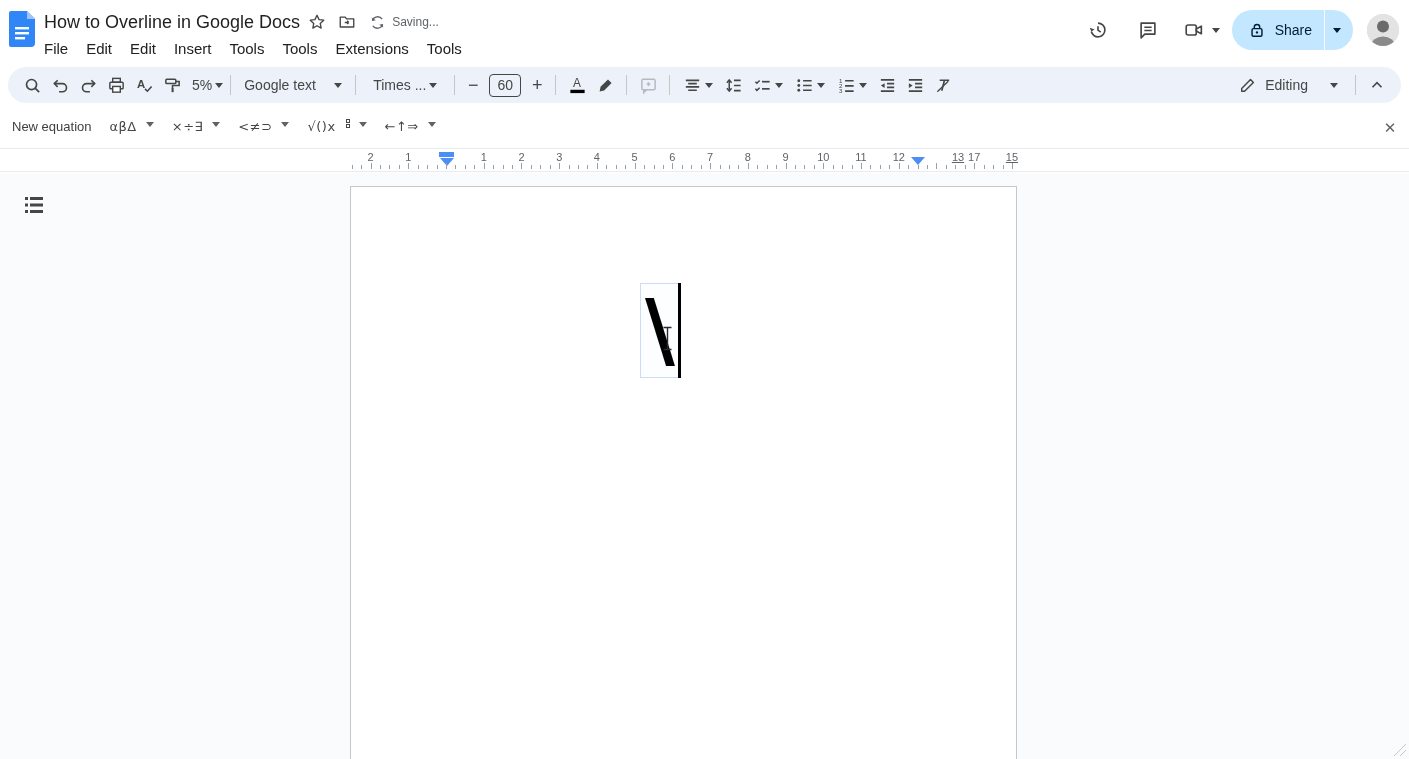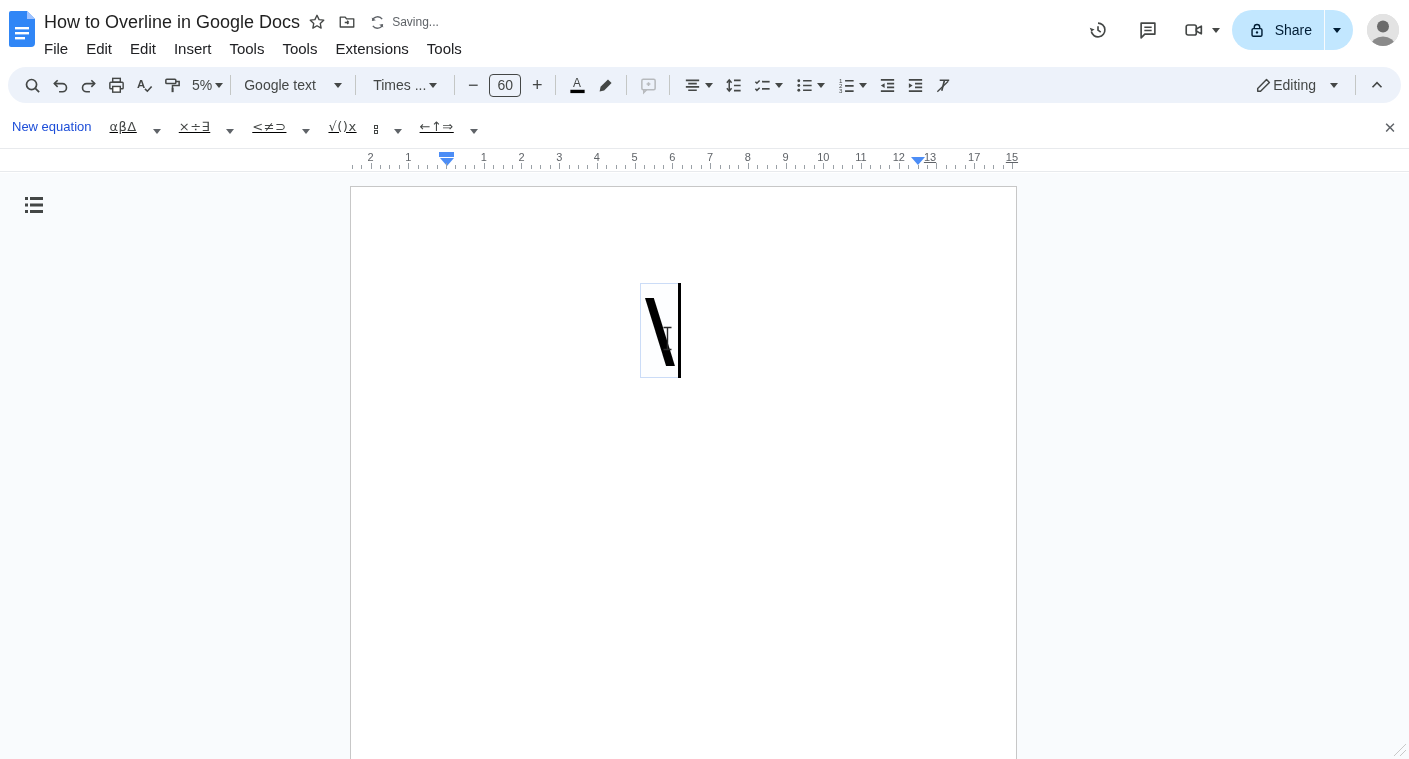--- a/index.html
+++ b/index.html
@@ -37,28 +37,28 @@
   #toolbar { position:absolute; left:8px; top:67px; width:1393px; height:36px; background:#edf2fa;
     border-radius:18px; display:flex; align-items:center; padding:0 10px; }
   .tb-btn { height:26px; min-width:28px; display:flex; align-items:center; justify-content:center;
     border-radius:4px; cursor:pointer; color:#444746; gap:3px; }
   .tb-divider { width:1px; height:20px; background:#c4c7c5; margin:0 7px; }
   .tb-label { font-size:14px; color:#444746; white-space:nowrap; }
   #font-size-input { width:32px; height:23px; border:1.5px solid #444746; border-radius:4px;
     background:transparent; text-align:center; font-size:14px; color:#444746; margin:8px 5px;
     font-family:"Liberation Sans",sans-serif; }
   .pm { font-size:18px; color:#444746; line-height:1; }
-  #mode-btn { display:flex; align-items:center; gap:0; padding:0 10px; height:28px; border-radius:4px; cursor:pointer; }
+  #mode-btn { display:flex; align-items:center; gap:8px; padding:0 10px; height:28px; border-radius:4px; cursor:pointer; }
   #tb-spacer { flex:1; }
 
   
   #equation-bar { position:absolute; left:0; top:105px; width:1409px; height:44px; background:#fff;
     display:flex; align-items:center; border-bottom:1px solid #e8eaed; }
-  #new-equation { margin-left:12px; font-size:13px; color:#1d4ed8; cursor:pointer; white-space:nowrap; }
-  .eq-group { display:flex; align-items:flex-end; gap:16px; margin-left:18px; cursor:pointer;text-decoration:underline; }
+  #new-equation { margin-left:12px; font-size:13px; color:#404040; cursor:pointer; white-space:nowrap; }
+  .eq-group { display:flex; align-items:flex-start; gap:9px; margin-left:18px; cursor:pointer; }
   .eq-glyphs { font-size:13px; color:#444746; letter-spacing:0.5px; font-family:"DejaVu Sans",sans-serif; }
   .eq-caret { width:0; height:0; border-left:4px solid transparent; border-right:4px solid transparent;
     border-top:5px solid #5f6368; margin-top:3px; }
   .supsub { display:inline-flex; flex-direction:column; gap:1px; margin-left:1px; vertical-align:middle; }
   .supsub i { width:4px; height:4px; border:1px solid #444746; display:block; }
   #eq-close { position:absolute; right:8px; top:12px; width:22px; height:22px; display:flex;
     align-items:center; justify-content:center; font-size:15px; color:#5f6368; cursor:pointer; }
 
   
   #ruler { position:absolute; left:0; top:150px; width:1409px; height:22px; background:#fff;
@@ -384,21 +384,21 @@
     <span class="ruler-num" style="left: 559.19px;">3</span>
     <span class="ruler-num" style="left: 596.92px;">4</span>
     <span class="ruler-num" style="left: 634.65px;">5</span>
     <span class="ruler-num" style="left: 672.38px;">6</span>
     <span class="ruler-num" style="left: 710.11px;">7</span>
     <span class="ruler-num" style="left: 747.84px;">8</span>
     <span class="ruler-num" style="left: 785.57px;">9</span>
     <span class="ruler-num" style="left: 823.3px;">10</span>
     <span class="ruler-num" style="left: 861.03px;">11</span>
     <span class="ruler-num" style="left: 898.76px;">12</span>
-    <span class="ruler-num" style="left: 930px; text-decoration: underline;">13</span>
+    <span class="ruler-num" style="left: 958px; text-decoration: underline;">13</span>
     <span class="ruler-num" style="left: 974.22px;">17</span>
     <span class="ruler-num" style="left: 1011.95px; text-decoration: underline;">15</span>
     <div class="ruler-tick" style="left: 351.675px; height: 4px;"></div>
     <div class="ruler-tick" style="left: 361.108px; height: 4px;"></div>
     <div class="ruler-tick" style="left: 370.54px; height: 6px;"></div>
     <div class="ruler-tick" style="left: 379.973px; height: 4px;"></div>
     <div class="ruler-tick" style="left: 389.405px; height: 4px;"></div>
     <div class="ruler-tick" style="left: 398.837px; height: 4px;"></div>
     <div class="ruler-tick" style="left: 408.27px; height: 6px;"></div>
     <div class="ruler-tick" style="left: 417.702px; height: 4px;"></div>

